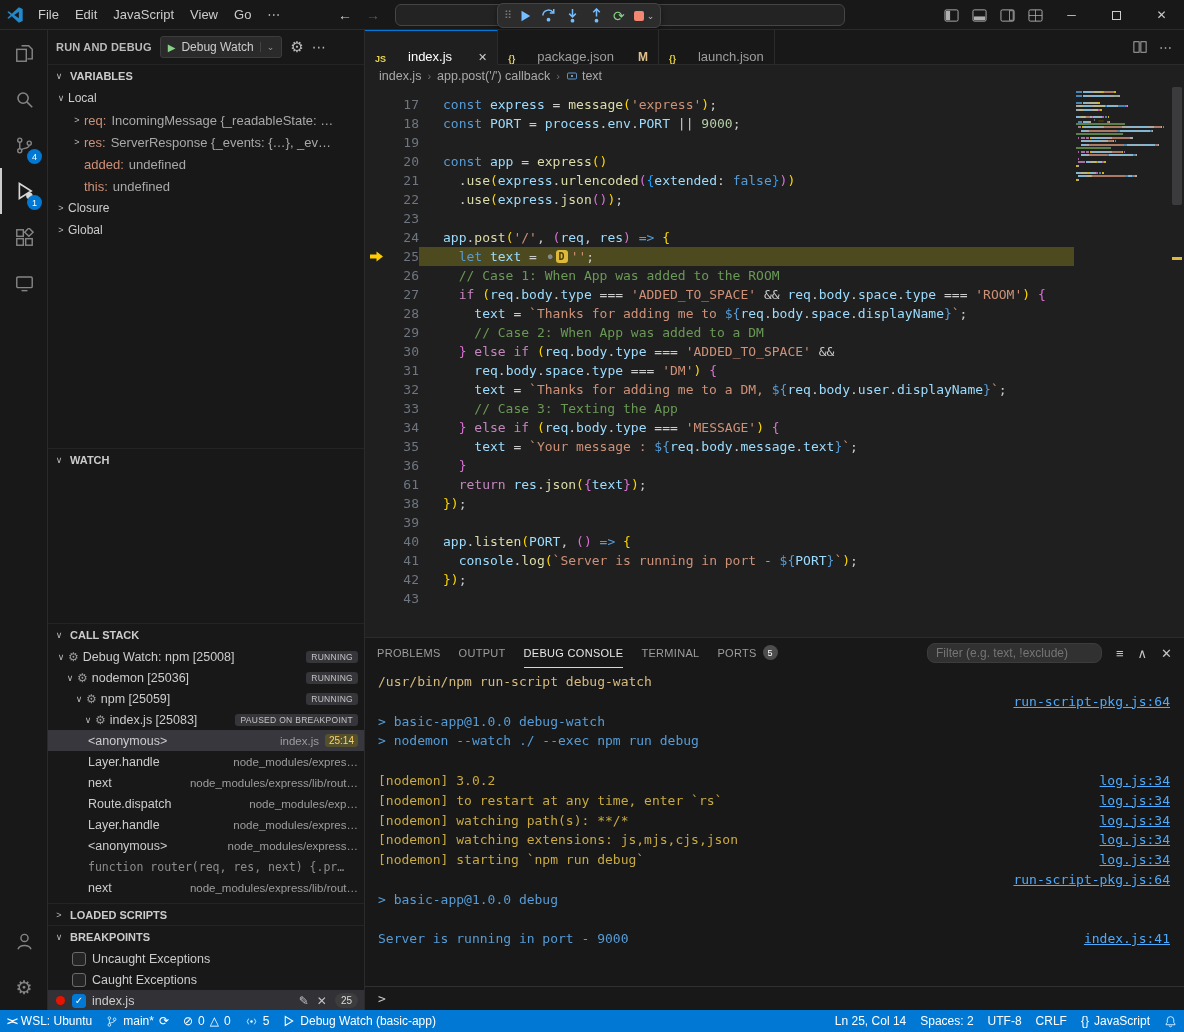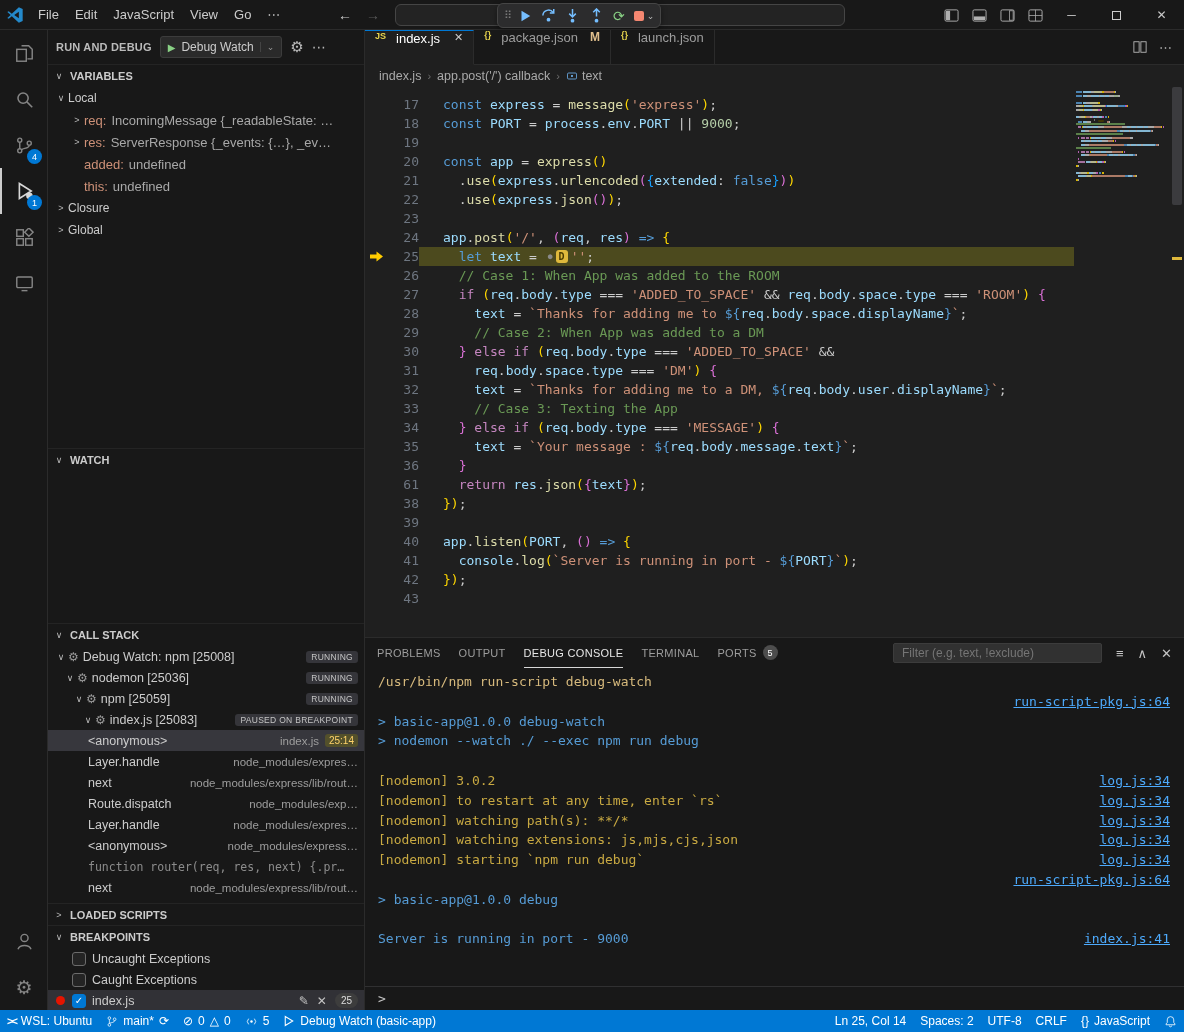--- a/index.html
+++ b/index.html
@@ -65,21 +65,21 @@
   .bpdot-slot{width:12px;display:flex;justify-content:center}
   .bpdot{width:9px;height:9px;border-radius:50%;background:#e51400}
   .cb{width:14px;height:14px;border:1px solid #6b6b6b;border-radius:3px;background:#242424;display:inline-flex;align-items:center;justify-content:center;font-size:10px;color:transparent;flex:0 0 14px}
   .cb.on{background:#0078d4;border-color:#0078d4;color:#fff}
   .bp-actions{margin-left:auto;display:flex;align-items:center;gap:8px;color:#c5c5c5;font-size:12px}
   .numbadge{background:#3d3d3d;border-radius:8px;padding:0 6px;font-size:10px;height:15px;display:flex;align-items:center;color:#ddd}
   
   .editor-col{flex:1;display:flex;flex-direction:column;min-width:0}
   .tabbar{height:35px;background:#181818;border-bottom:1px solid #2b2b2b;display:flex;align-items:stretch}
   .tabs{display:flex}
-  .tab{display:flex;align-items:flex-start;gap:10px;padding:0 10px;border-right:1px solid #2b2b2b;background:#181818;color:#9d9d9d;font-size:13px;position:relative}
+  .tab{display:flex;align-items:flex-end;gap:22px;padding:0 10px;border-right:1px solid #2b2b2b;background:#181818;color:#9d9d9d;font-size:13px;position:relative}
   .tab.active{background:#1f1f1f;color:#fff;border-top:1px solid #0078d4;border-bottom:1px solid #1f1f1f;margin-bottom:-1px}
   .ficon{font-weight:bold;font-size:9px;color:#e8d44d}
   .mod{color:#e2c08d;font-weight:bold;font-size:12px;margin-left:2px}
   .tab-close{color:#ccc;font-size:11px;margin-left:4px}
   .tab-actions{margin-left:auto;display:flex;align-items:center;gap:12px;padding:0 12px;color:#bbb}
   .breadcrumbs{height:22px;background:#1f1f1f;display:flex;align-items:center;padding:0 14px;gap:6px;font-size:12.5px;color:#a9a9a9}
   .bc-sep{color:#6e6e6e;font-size:11px}
   .bc-item{display:flex;align-items:center;gap:4px}
   
   .code-area{flex:1;position:relative;background:#1f1f1f;overflow:hidden}
@@ -101,21 +101,21 @@
   .scrollbar-v{position:absolute;top:0;right:0;width:14px;bottom:0}
   .sb-thumb{position:absolute;top:0;left:2px;width:10px;height:118px;background:#45454a;opacity:.75;border-radius:2px}
   .ruler-mark{position:absolute;right:2px;width:10px;height:3px;background:#dfb93c;top:170px}
   
   .panel{height:373px;background:#181818;border-top:1px solid #2b2b2b;display:flex;flex-direction:column}
   .panel-hd{height:30px;display:flex;align-items:center;padding:0 12px;gap:18px}
   .ptab{font-size:11px;letter-spacing:.3px;color:#9d9d9d;height:30px;display:flex;align-items:center;gap:6px;border-bottom:1px solid transparent}
   .ptab.active{color:#e7e7e7;border-bottom:1px solid #d7d7d7}
   .pbadge{background:#4d4d4d;color:#fff;font-size:9px;min-width:15px;height:15px;border-radius:8px;display:flex;align-items:center;justify-content:center;padding:0 3px}
   .panel-hd-right{margin-left:auto;display:flex;align-items:center;gap:14px}
-  .pfilter{width:209px;height:20px;background:#313131;border:1px solid #3c3c3c;border-radius:2px;color:#989898;font-size:12px;padding:0 8px;font-family:"Liberation Sans",sans-serif}
+  .pfilter{width:175px;height:20px;background:#313131;border:1px solid #3c3c3c;border-radius:8px;color:#989898;font-size:12px;padding:0 8px;font-family:"Liberation Sans",sans-serif}
   .pic{color:#c5c5c5;font-size:13px}
   .console{flex:1;overflow:hidden;padding:6px 14px 0 13px;font-family:"DejaVu Sans Mono",monospace;font-size:13px}
   .con-row{display:flex;height:19.8px;white-space:pre;align-items:baseline}
   .con-text{flex:1;overflow:hidden}
   .con-cmd{color:#d7ba7d}.con-blue{color:#569cd6}.con-warn{color:#c8a942}
   .con-link{color:#4daafc;text-decoration:underline;margin-left:12px}
   .con-input{height:24px;border-top:1px solid #303031;display:flex;align-items:center;padding:0 13px;font-family:"DejaVu Sans Mono",monospace;color:#ccc}
   .con-prompt{color:#c5c5c5;font-size:13px}
   
   .statusbar{height:22px;background:#0078d4;display:flex;align-items:center;color:#fff;font-size:12px;padding:0 0 0 0}

